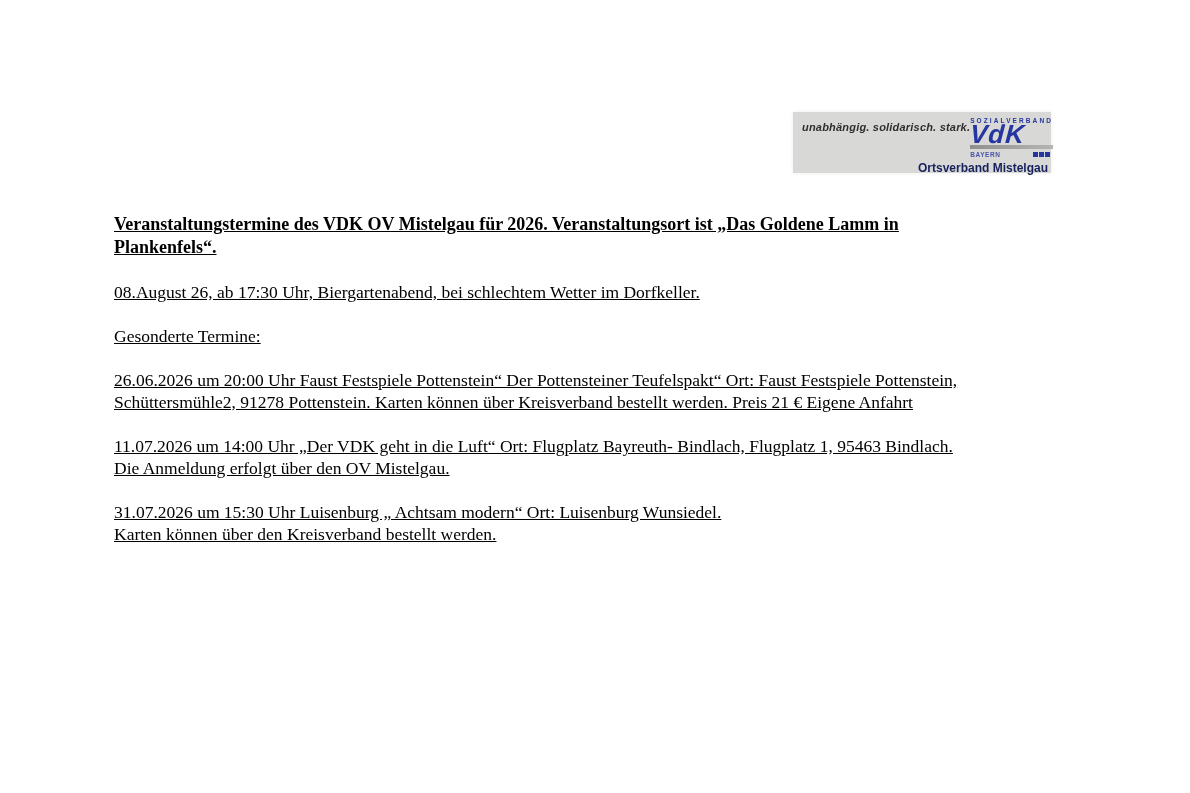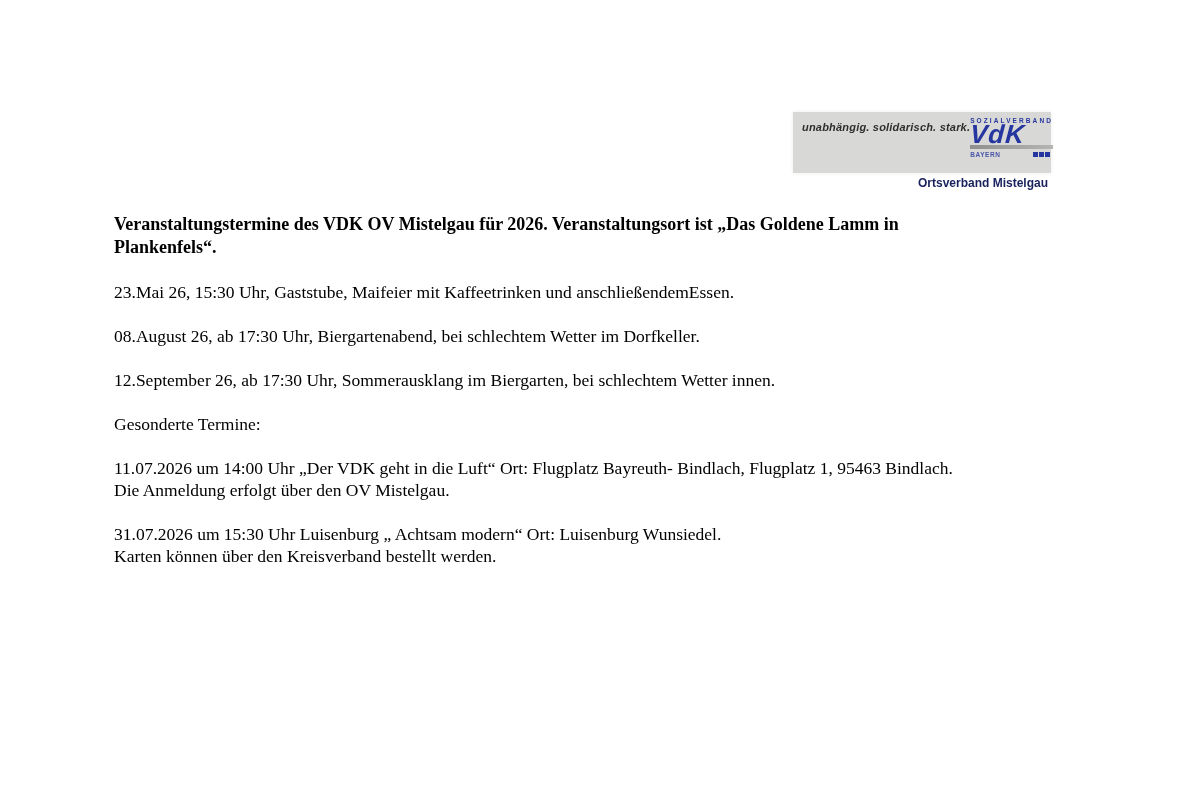--- a/index.html
+++ b/index.html
@@ -80,33 +80,34 @@
   }
   .squares { display: inline-flex; gap: 1.5px; }
   .squares i {
     display: block;
     width: 4.5px; height: 4.5px;
     background: #2636a0;
   }
   .chapter {
     text-align: right;
     padding-right: 3px;
-    margin-top: 18px;
+    margin-top: 3px;
     font-size: 12px;
     font-weight: bold;
     color: #17215c;
     white-space: nowrap;
   }
 
   
   .content {
     position: absolute;
     left: 114px; top: 213px;
     width: 1040px;
     color: #000000;
+    text-decoration: underline;
   }
   .title {
     font-size: 18px;
     line-height: 23px;
     font-weight: bold;
     white-space: pre-line;
     margin-bottom: 22px;
   }
   .event {
     font-size: 17.5px;
@@ -143,25 +144,25 @@
         </div>
       </div>
     </div>
     <div class="chapter">Ortsverband Mistelgau</div>
   </div>
 
   <div class="content">
     <div class="title">Veranstaltungstermine des VDK OV Mistelgau für 2026. Veranstaltungsort ist „Das Goldene Lamm in
 Plankenfels“.</div>
 
-    <p class="event">23.Mai 26, 15:30 Uhr, Gaststube, Maifeier mit Kaffeetrinken und anschließendemEssen.</p>
     <p class="event">08.August 26, ab 17:30 Uhr, Biergartenabend, bei schlechtem Wetter im Dorfkeller.</p>
-    <p class="event">12.September 26, ab 17:30 Uhr, Sommerausklang im Biergarten, bei schlechtem Wetter innen.</p>
 
     <p class="special-heading">Gesonderte Termine:</p>
 
+    <p class="event">26.06.2026 um 20:00 Uhr Faust Festspiele Pottenstein“ Der Pottensteiner Teufelspakt“ Ort: Faust Festspiele Pottenstein,
+Schüttersmühle2, 91278 Pottenstein. Karten können über Kreisverband bestellt werden. Preis 21 € Eigene Anfahrt</p>
     <p class="event">11.07.2026 um 14:00 Uhr „Der VDK geht in die Luft“ Ort: Flugplatz Bayreuth- Bindlach, Flugplatz 1, 95463 Bindlach.
 Die Anmeldung erfolgt über den OV Mistelgau.</p>
     <p class="event">31.07.2026 um 15:30 Uhr Luisenburg „ Achtsam modern“ Ort: Luisenburg Wunsiedel.
 Karten können über den Kreisverband bestellt werden.</p>
   </div>
 
 </div>
 
 </body></html>

